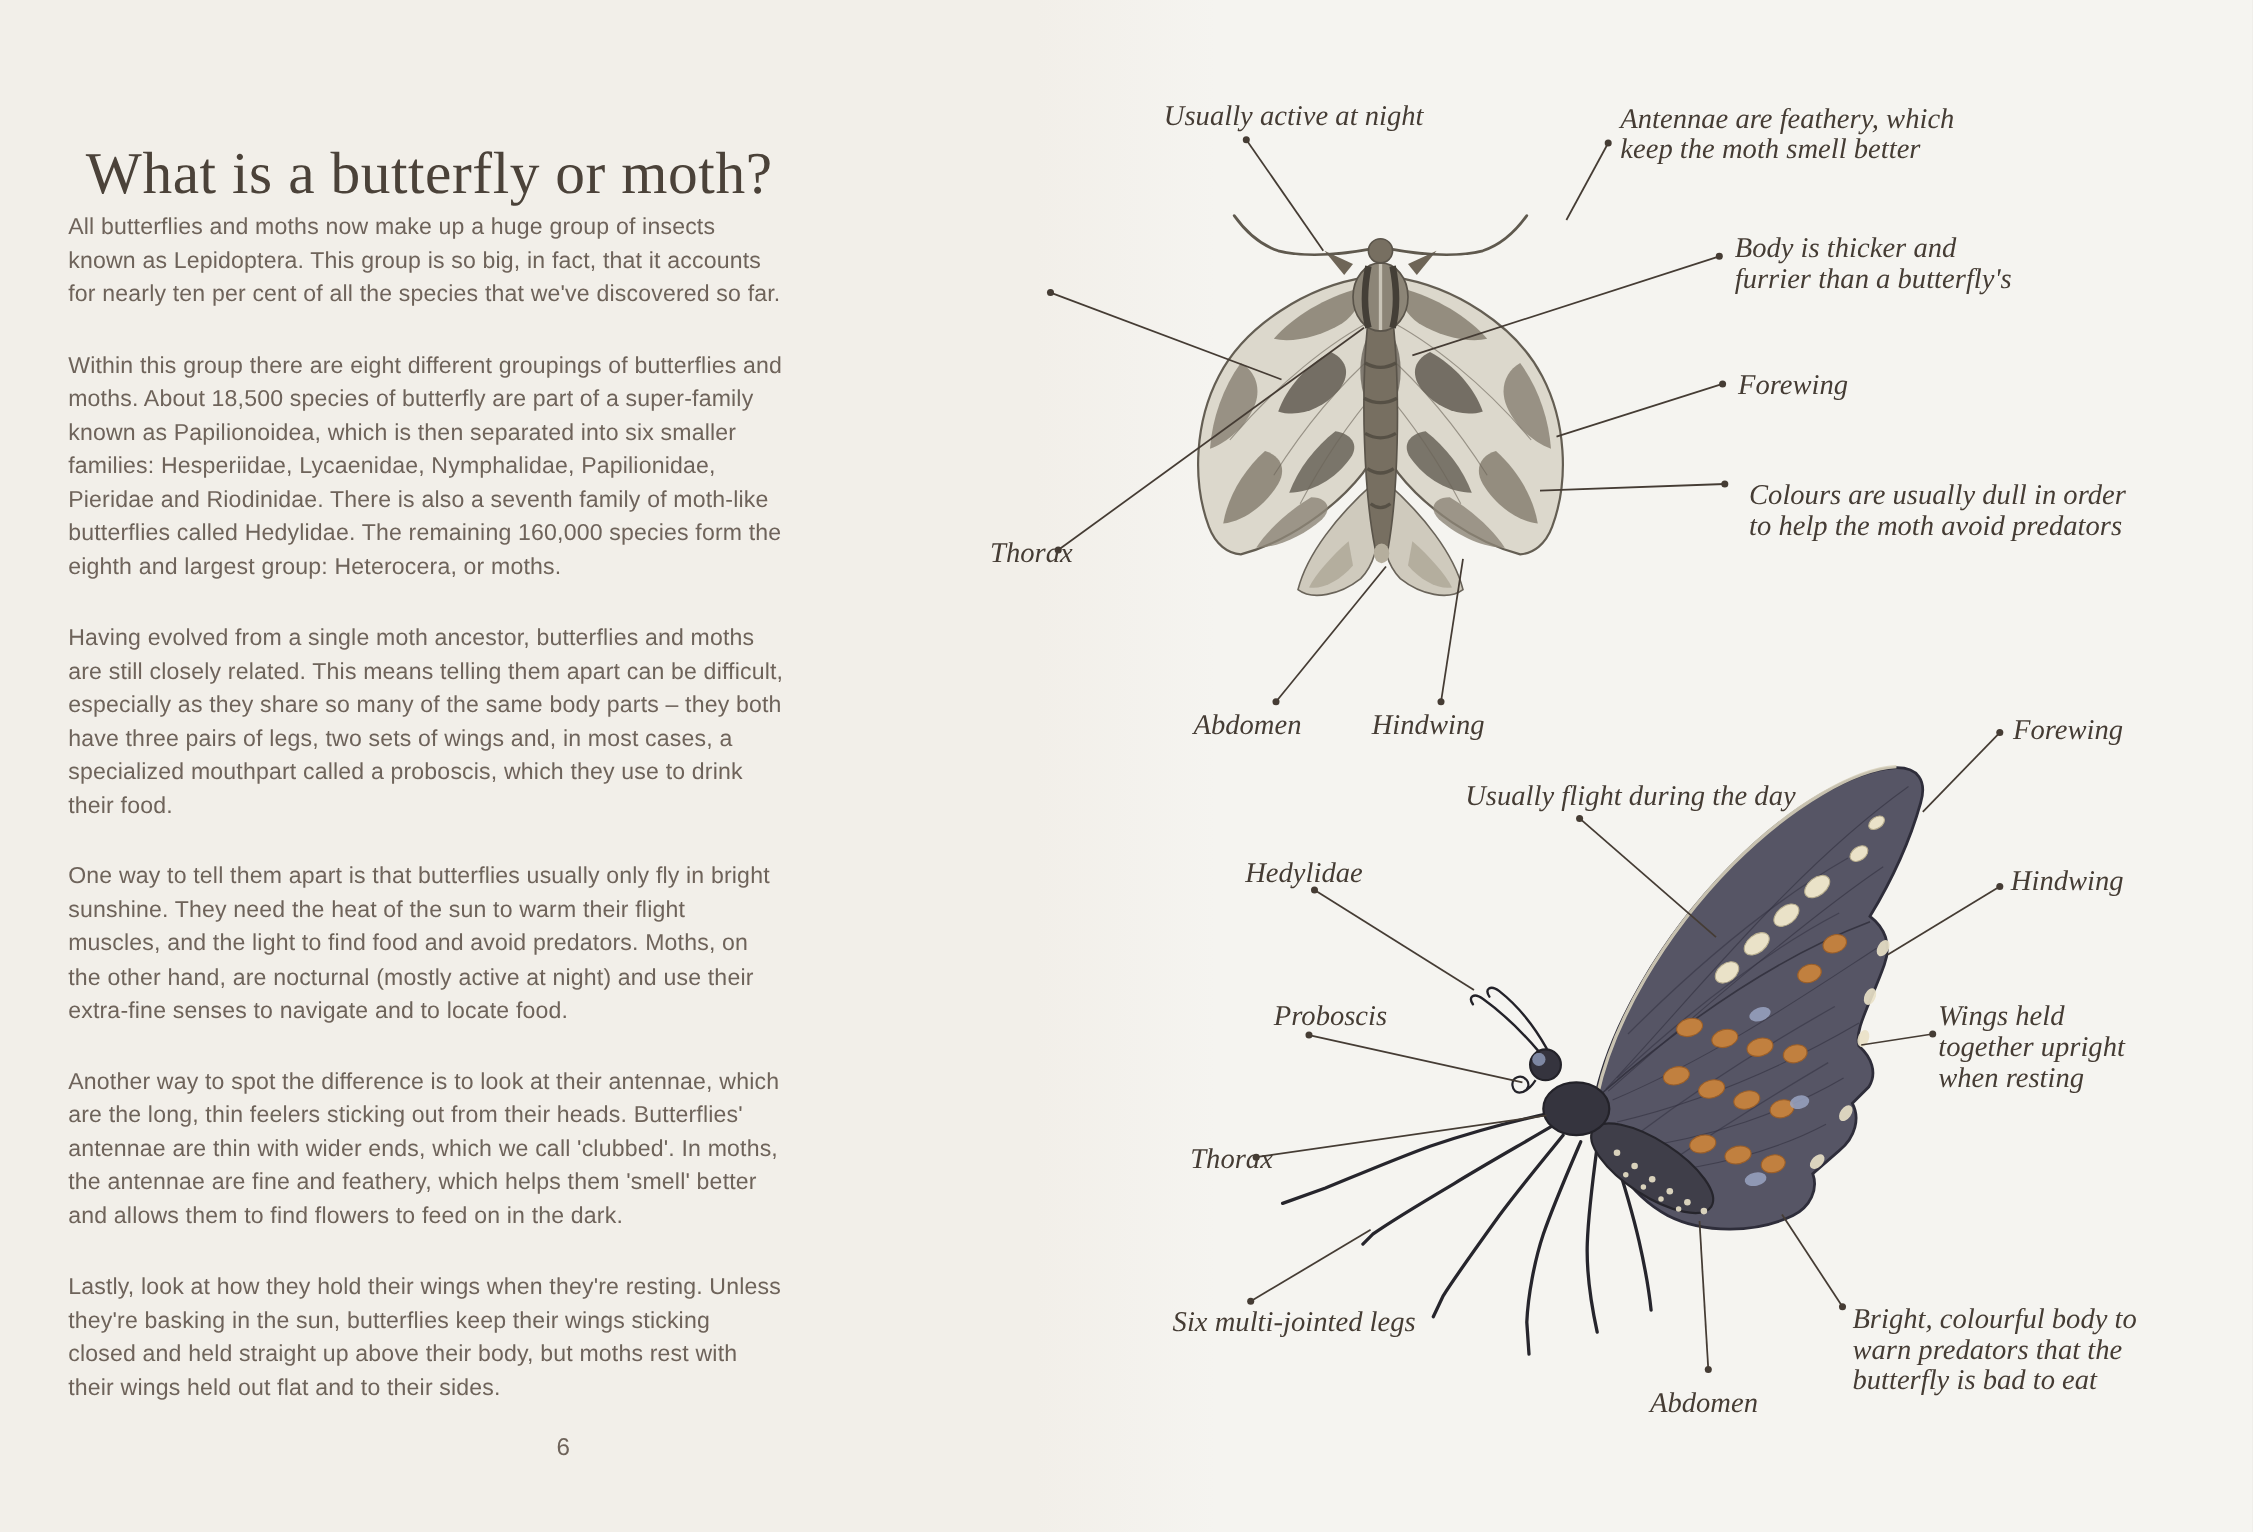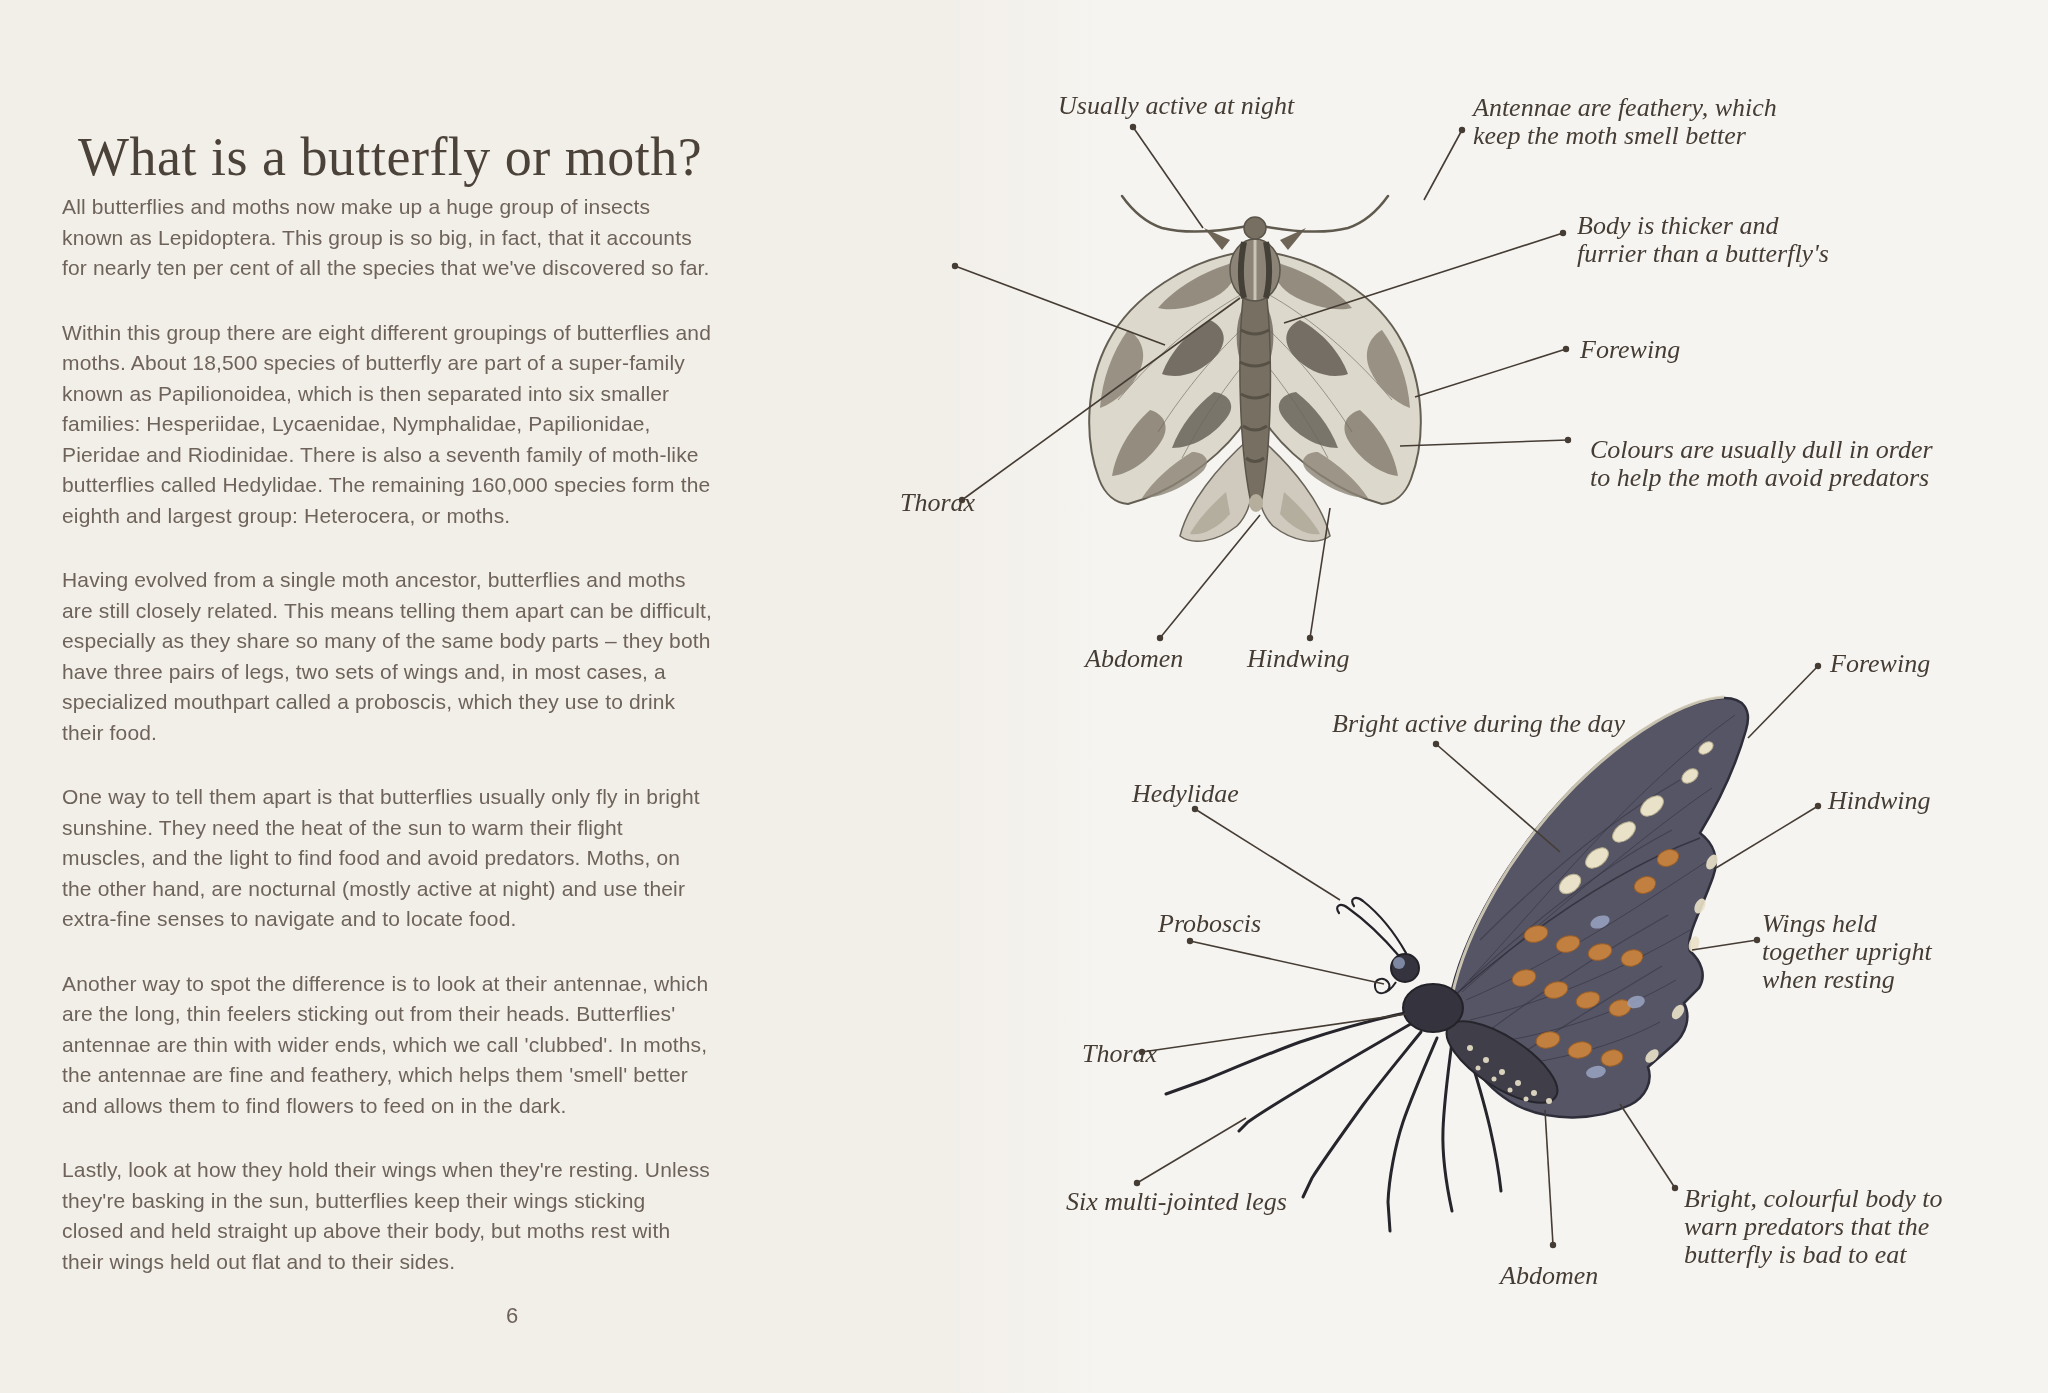--- a/index.html
+++ b/index.html
@@ -205,21 +205,21 @@
 keep the moth smell better</div>
   <div class="label" style="left:1577px;top:212px">Body is thicker and
 furrier than a butterfly's</div>
   <div class="label" style="left:1580px;top:336px">Forewing</div>
   <div class="label" style="left:1590px;top:436px">Colours are usually dull in order
 to help the moth avoid predators</div>
   <div class="label" style="left:900px;top:489px">Thorax</div>
   <div class="label" style="left:1085px;top:645px">Abdomen</div>
   <div class="label" style="left:1247px;top:645px">Hindwing</div>
 
-  <div class="label" style="left:1332px;top:710px">Bright active during the day</div>
+  <div class="label" style="left:1332px;top:710px">Usually flight during the day</div>
   <div class="label" style="left:1830px;top:650px">Forewing</div>
   <div class="label" style="left:1132px;top:780px">Hedylidae</div>
   <div class="label" style="left:1828px;top:787px">Hindwing</div>
   <div class="label" style="left:1158px;top:910px">Proboscis</div>
   <div class="label" style="left:1762px;top:910px">Wings held
 together upright
 when resting</div>
   <div class="label" style="left:1082px;top:1040px">Thorax</div>
   <div class="label" style="left:1066px;top:1188px">Six multi-jointed legs</div>
   <div class="label" style="left:1684px;top:1185px">Bright, colourful body to

